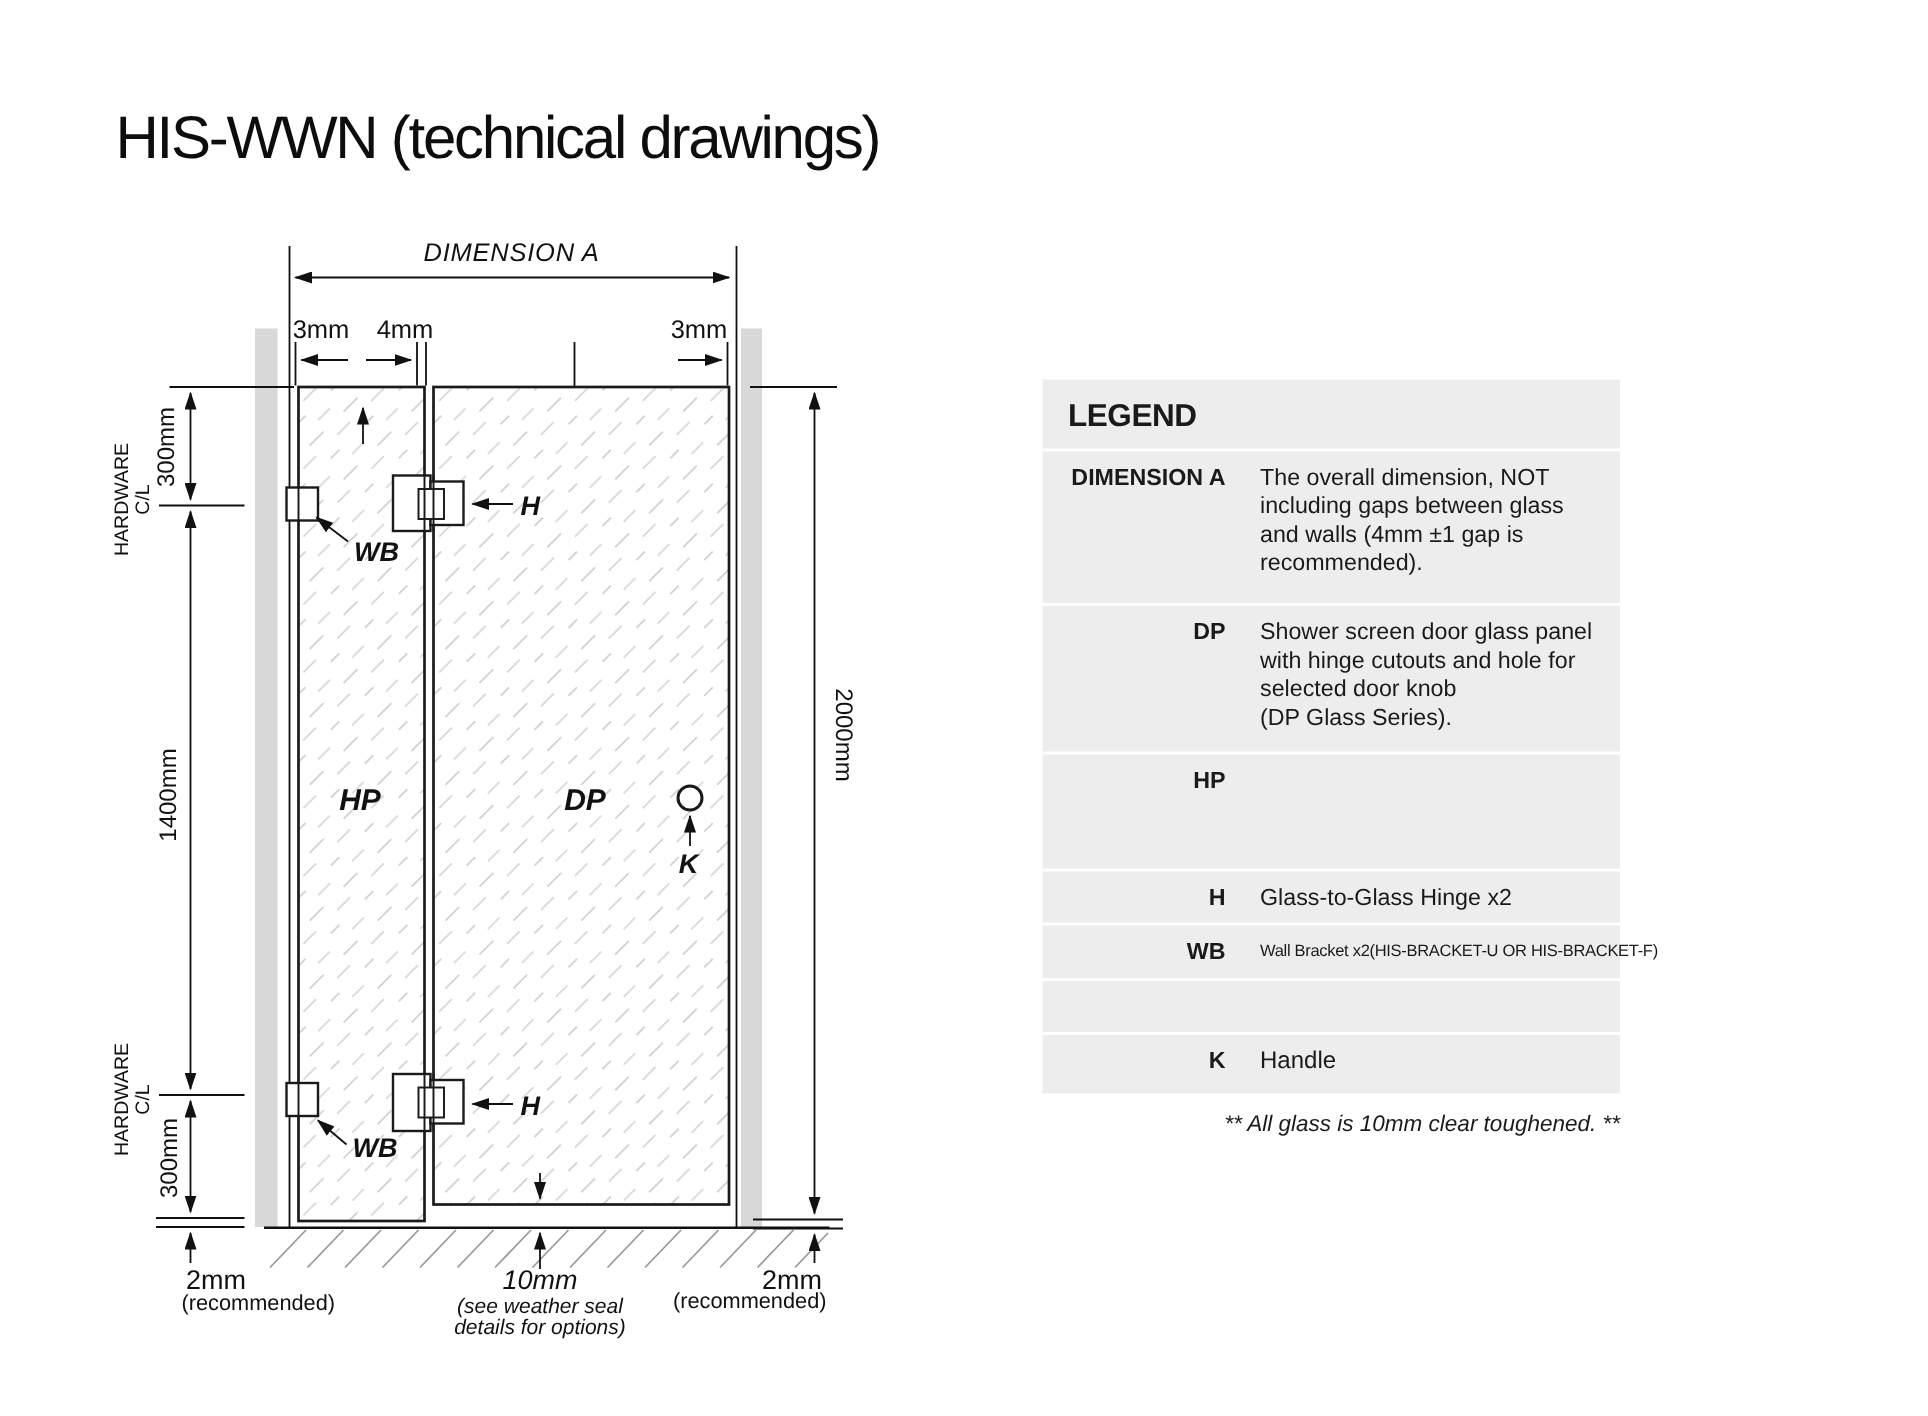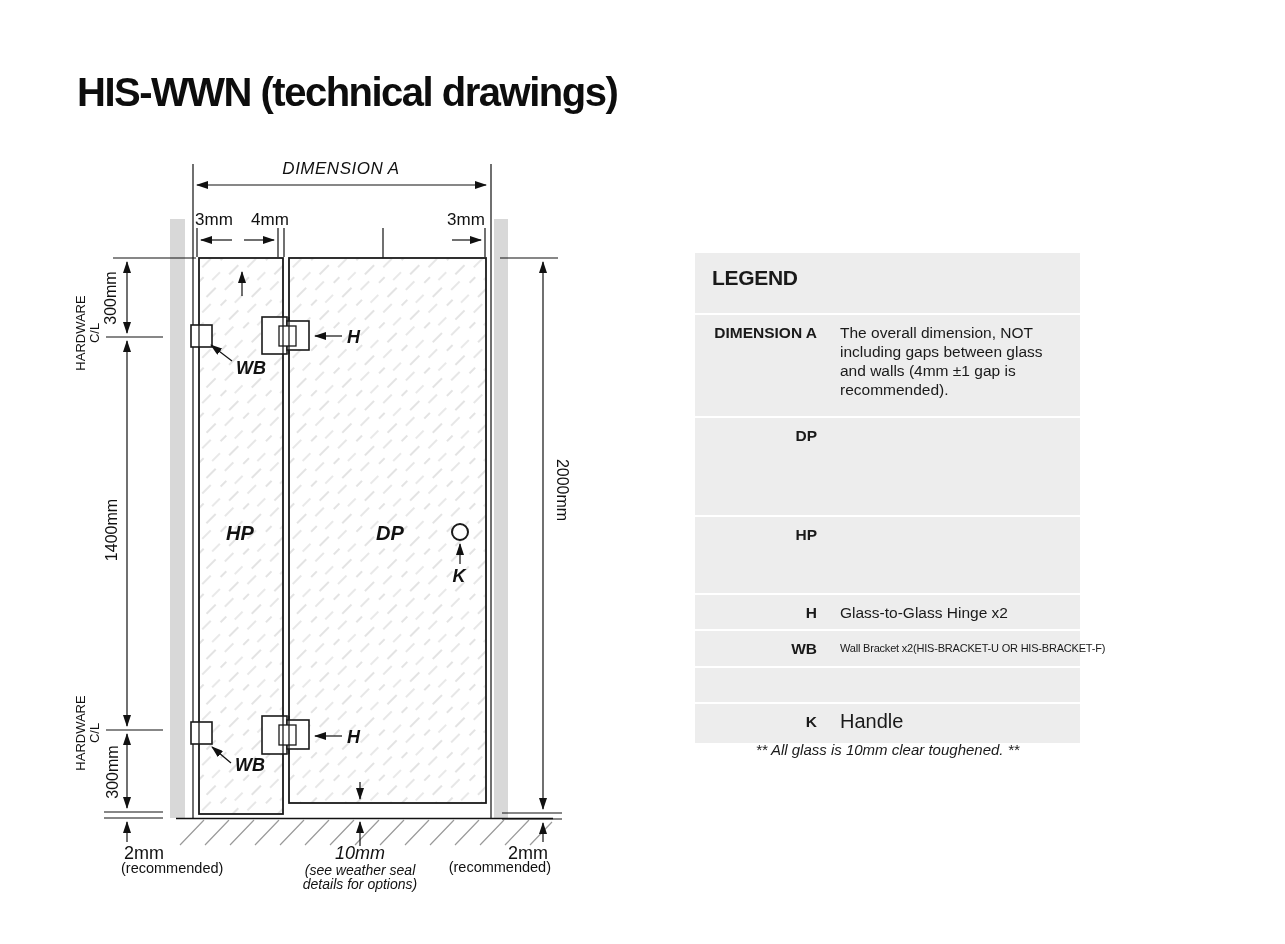--- a/index.html
+++ b/index.html
@@ -1,37 +1,37 @@
 <!DOCTYPE html>
 <html><head>
 <meta charset="utf-8">
 <style>
   html,body{margin:0;padding:0;background:#ffffff;}
   body{width:1285px;height:944px;position:relative;overflow:hidden;
        font-family:"Liberation Sans", sans-serif;color:#1a1a1a;}
   .stage{position:absolute;inset:0;}
-  .page-title{position:absolute;left:77px;top:70px;font-size:40px;font-weight:bold;
+  .page-title{position:absolute;left:77px;top:70px;font-size:40px;font-weight:normal;
               letter-spacing:-1.5px;color:#0d0d0d;white-space:nowrap;}
   svg.drawing{position:absolute;left:0;top:0;}
 
   
   .legend{position:absolute;left:695px;top:253px;width:385px;background:#ededed;}
-  .legend-header{height:60px;box-sizing:border-box;padding:13px 0 0 17px;}
+  .legend-header{height:46px;box-sizing:border-box;padding:13px 0 0 17px;}
   .legend-title{font-size:21px;font-weight:bold;letter-spacing:-0.3px;}
   .legend-row{display:flex;box-sizing:border-box;border-top:2px solid #ffffff;
               padding-top:8px;align-items:flex-start;}
   .legend-term{width:122px;flex:0 0 122px;text-align:right;font-weight:bold;
                font-size:15.5px;line-height:19px;white-space:nowrap;}
   .legend-desc{margin-left:23px;font-size:15.5px;line-height:19px;
                white-space:pre-line;}
   .r0{height:103px;} .r1{height:99px;} .r2{height:78px;}
   .r3{height:36px;} .r4{height:37px;} .r5{height:36px;} .r6{height:41px;}
   .r4 .legend-desc{white-space:nowrap;font-size:11px;letter-spacing:-0.2px;overflow:visible;}
-  .r6 .legend-desc{font-size:20px;}
-  .legend-footnote{position:absolute;left:695px;top:741px;width:385px;text-align:center;
+  .r6 .legend-desc{font-size:16px;}
+  .legend-footnote{position:absolute;left:695px;top:741px;width:385px;text-align:right;
                    font-style:italic;font-size:15px;color:#1a1a1a;}
 
   
   text{fill:#111111;}
   .t-dim{font-size:16px;}
   .t-gap{font-size:17px;}
   .t-dima{font-size:17px;font-style:italic;letter-spacing:0.5px;}
   .t-panel{font-size:20px;font-style:italic;font-weight:bold;}
   .t-tag{font-size:18px;font-style:italic;font-weight:bold;}
   .t-clhw{font-size:13px;}
@@ -187,20 +187,24 @@
     </div>
     <div class="legend-row r0">
       <div class="legend-term">DIMENSION A</div>
       <div class="legend-desc">The overall dimension, NOT
 including gaps between glass
 and walls (4mm ±1 gap is
 recommended).</div>
     </div>
     <div class="legend-row r1">
       <div class="legend-term">DP</div>
+      <div class="legend-desc">Shower screen door glass panel
+with hinge cutouts and hole for
+selected door knob
+(DP Glass Series).</div>
     </div>
     <div class="legend-row r2">
       <div class="legend-term">HP</div>
     </div>
     <div class="legend-row r3">
       <div class="legend-term">H</div>
       <div class="legend-desc">Glass-to-Glass Hinge x2</div>
     </div>
     <div class="legend-row r4">
       <div class="legend-term">WB</div>

